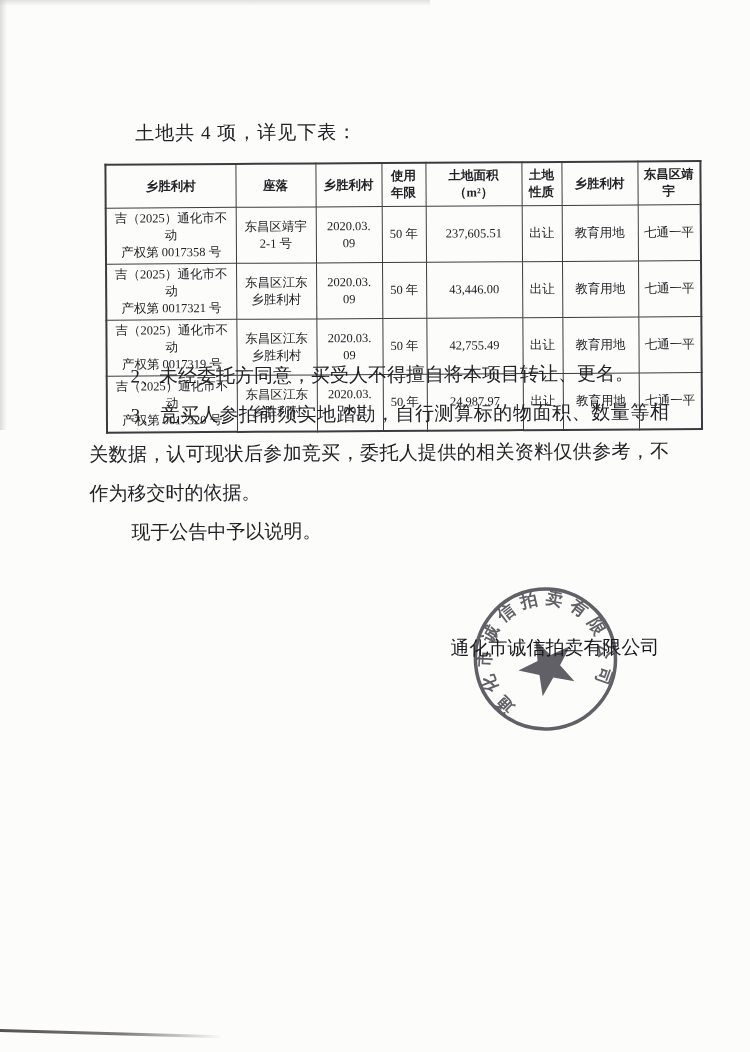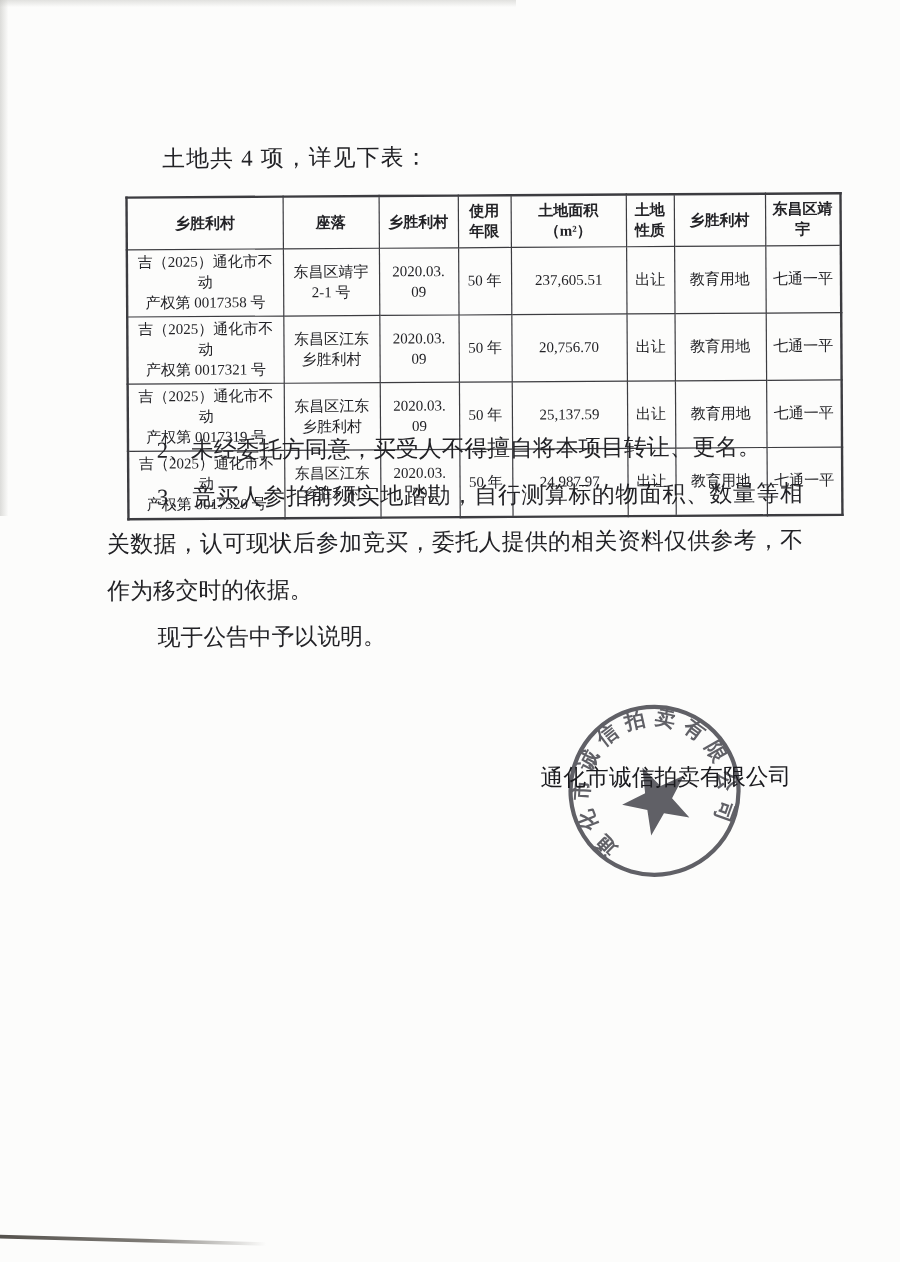--- a/index.html
+++ b/index.html
@@ -173,34 +173,34 @@
           <td>七通一平</td>
         </tr>
         <tr>
           <td>吉（2025）通化市不动
 产权第 0017321 号</td>
           <td>东昌区江东
 乡胜利村</td>
           <td>2020.03.
 09</td>
           <td>50 年</td>
-          <td>20,756.70</td>
+          <td>43,446.00</td>
           <td>出让</td>
           <td>教育用地</td>
           <td>七通一平</td>
         </tr>
         <tr>
           <td>吉（2025）通化市不动
 产权第 0017319 号</td>
           <td>东昌区江东
 乡胜利村</td>
           <td>2020.03.
 09</td>
           <td>50 年</td>
-          <td>25,137.59</td>
+          <td>42,755.49</td>
           <td>出让</td>
           <td>教育用地</td>
           <td>七通一平</td>
         </tr>
         <tr>
           <td>吉（2025）通化市不动
 产权第 0017320 号</td>
           <td>东昌区江东
 乡胜利村</td>
           <td>2020.03.

